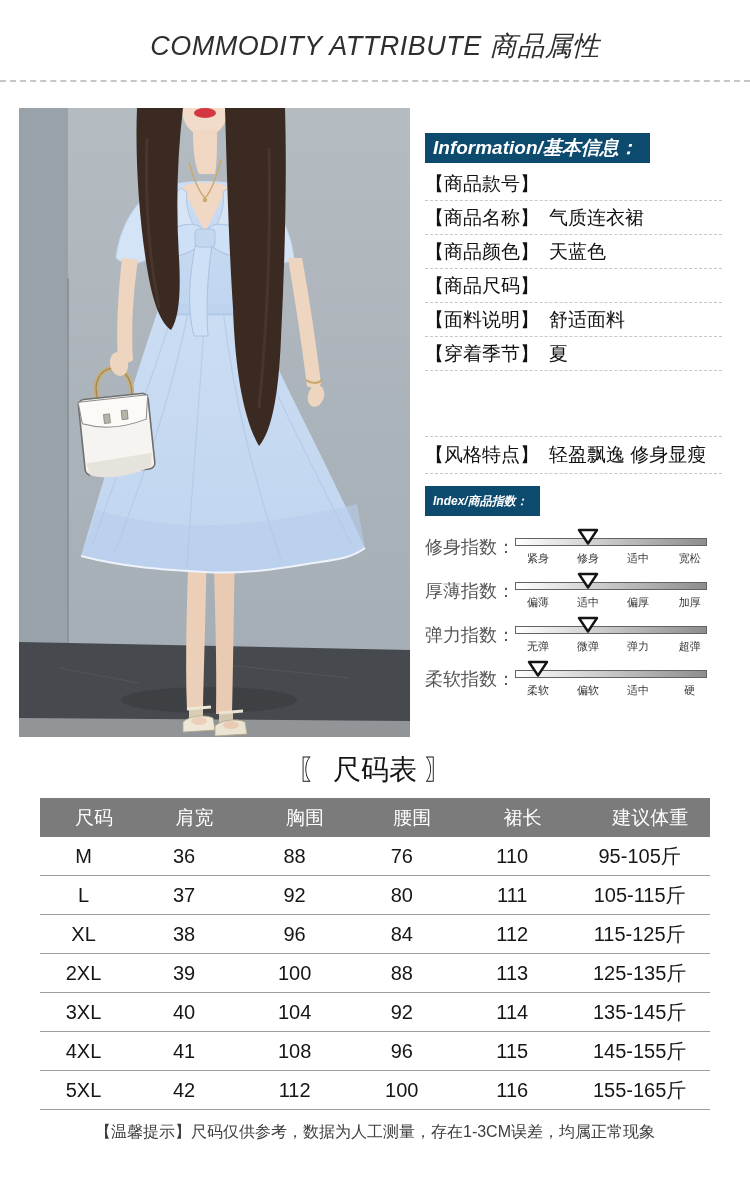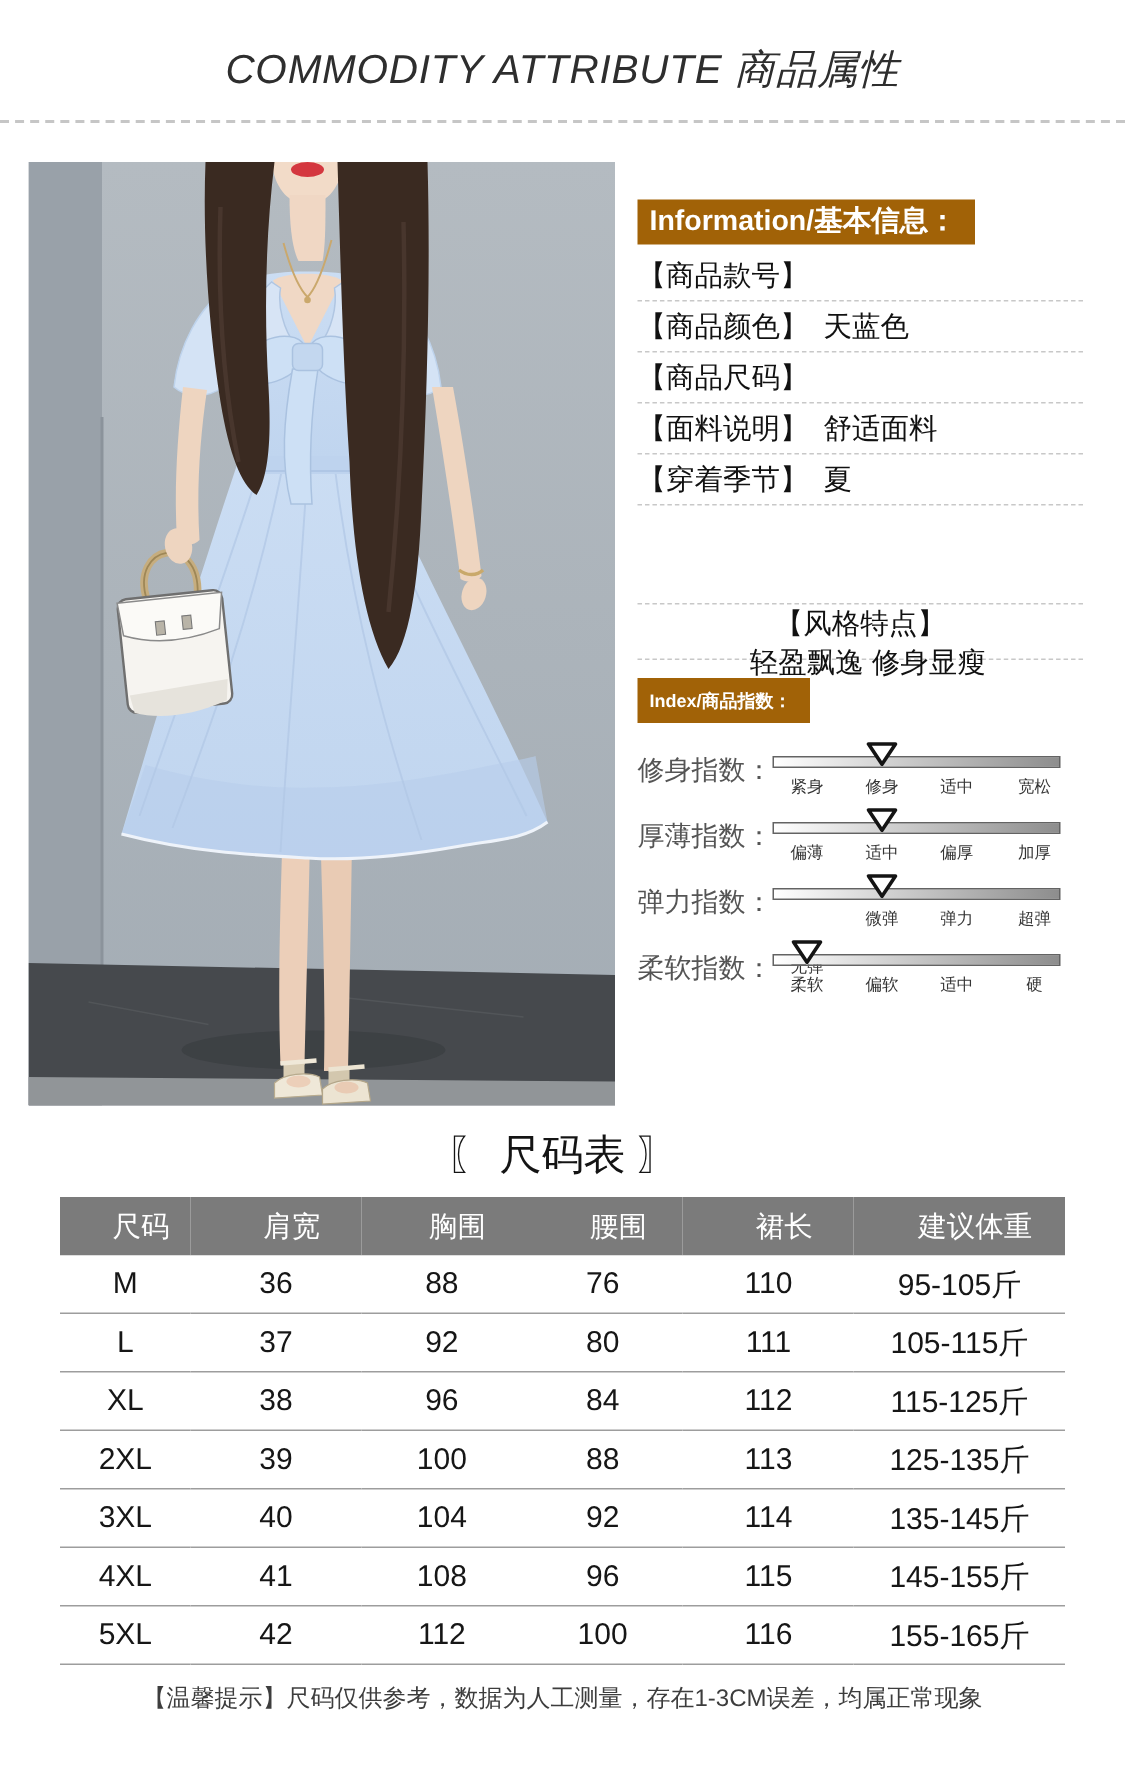--- a/index.html
+++ b/index.html
@@ -6,30 +6,30 @@
   .page{position:relative;width:750px;height:1192px;background:#fff;overflow:hidden;
         font-family:"Liberation Sans","DejaVu Sans",sans-serif;color:#1c1c1c;}
   
   .hdr-title{position:absolute;top:28px;left:0;right:0;text-align:center;
              font-size:27px;letter-spacing:.5px;color:#2e2e2e;font-style:italic;}
   .hdr-rule{position:absolute;top:80px;left:0;width:750px;border-top:2px dashed #c6c6c6;}
   
   .photo{position:absolute;left:19px;top:108px;width:391px;height:629px;}
   
   .info{position:absolute;left:425px;top:133px;width:297px;}
-  .sec-label{display:inline-block;background:#a16207;color:#fff;font-weight:bold;
-             padding:4px 12px 4px 8px;line-height:22px;}
+  .sec-label{display:inline-block;background:#0c4a6e;color:#fff;font-weight:bold;
+             padding:4px 12px 4px 8px;line-height:22px;font-style:italic;}
   .info-label{font-size:19px;}
   .index-label{font-size:12px;margin-top:0;}
   .info-rows{margin-top:4px;}
   .info-row{height:33px;display:flex;align-items:center;border-bottom:1px dashed #c8c8c8;
             font-size:19px;color:#111;}
   .info-row .val{margin-left:10px;}
   .style-block{margin-top:65px;border-top:1px dashed #c8c8c8;border-bottom:1px dashed #c8c8c8;
-               height:36px;display:flex;align-items:center;font-size:19px;color:#111;flex-direction:column;}
+               height:36px;display:flex;align-items:center;font-size:19px;color:#111;}
   .style-block .val{margin-left:10px;}
   .index-wrap{margin-top:12px;}
   .sliders{margin-top:9px;}
   .slider-row{position:relative;height:44px;}
   .slider-title{position:absolute;left:0;top:10px;font-size:18px;color:#555;}
   .trackwrap{position:absolute;left:90px;top:0;width:192px;height:44px;}
   .track{position:absolute;left:0;top:13px;width:190px;height:6px;
          background:linear-gradient(to right,#ffffff,#8d8d8d);border:1px solid #636363;}
   .marker{position:absolute;top:3px;width:22px;height:17px;margin-left:-11px;}
   .optlbl{position:absolute;top:26px;transform:translateX(-50%);font-size:11px;color:#353535;white-space:nowrap;}
@@ -142,20 +142,24 @@
   </div>
 
   <div class="info">
     <span class="sec-label info-label">Information/基本信息：</span>
     <div class="info-rows" id="info-rows">
   <div class="info-row">
     <span>【商品款号】</span>
     <span class="val"></span>
   </div>
 
+  <div class="info-row">
+    <span>【商品名称】</span>
+    <span class="val">气质连衣裙</span>
+  </div>
 
   <div class="info-row">
     <span>【商品颜色】</span>
     <span class="val">天蓝色</span>
   </div>
 
   <div class="info-row">
     <span>【商品尺码】</span>
     <span class="val"></span>
   </div>
@@ -207,21 +211,21 @@
             </span>
   </div>
 
   <div class="slider-row">
     <span class="slider-title">弹力指数：</span>
     <span class="trackwrap">
       <span class="track"></span>
       <svg class="marker" viewBox="0 0 22 17" style="left: 38%;">
         <polygon points="2,2 20,2 11,15.5" fill="#ffffff" stroke="#141414" stroke-width="2.4" stroke-linejoin="round"></polygon>
       </svg>
-    <span class="optlbl" style="left: 12%; margin-top: 32px;">无弹</span>
+    <span class="optlbl" style="left: 12%;">无弹</span>
               <span class="optlbl" style="left: 38%;">微弹</span>
               <span class="optlbl" style="left: 64%;">弹力</span>
               <span class="optlbl" style="left: 91%;">超弹</span>
             </span>
   </div>
 
   <div class="slider-row">
     <span class="slider-title">柔软指数：</span>
     <span class="trackwrap">
       <span class="track"></span>

